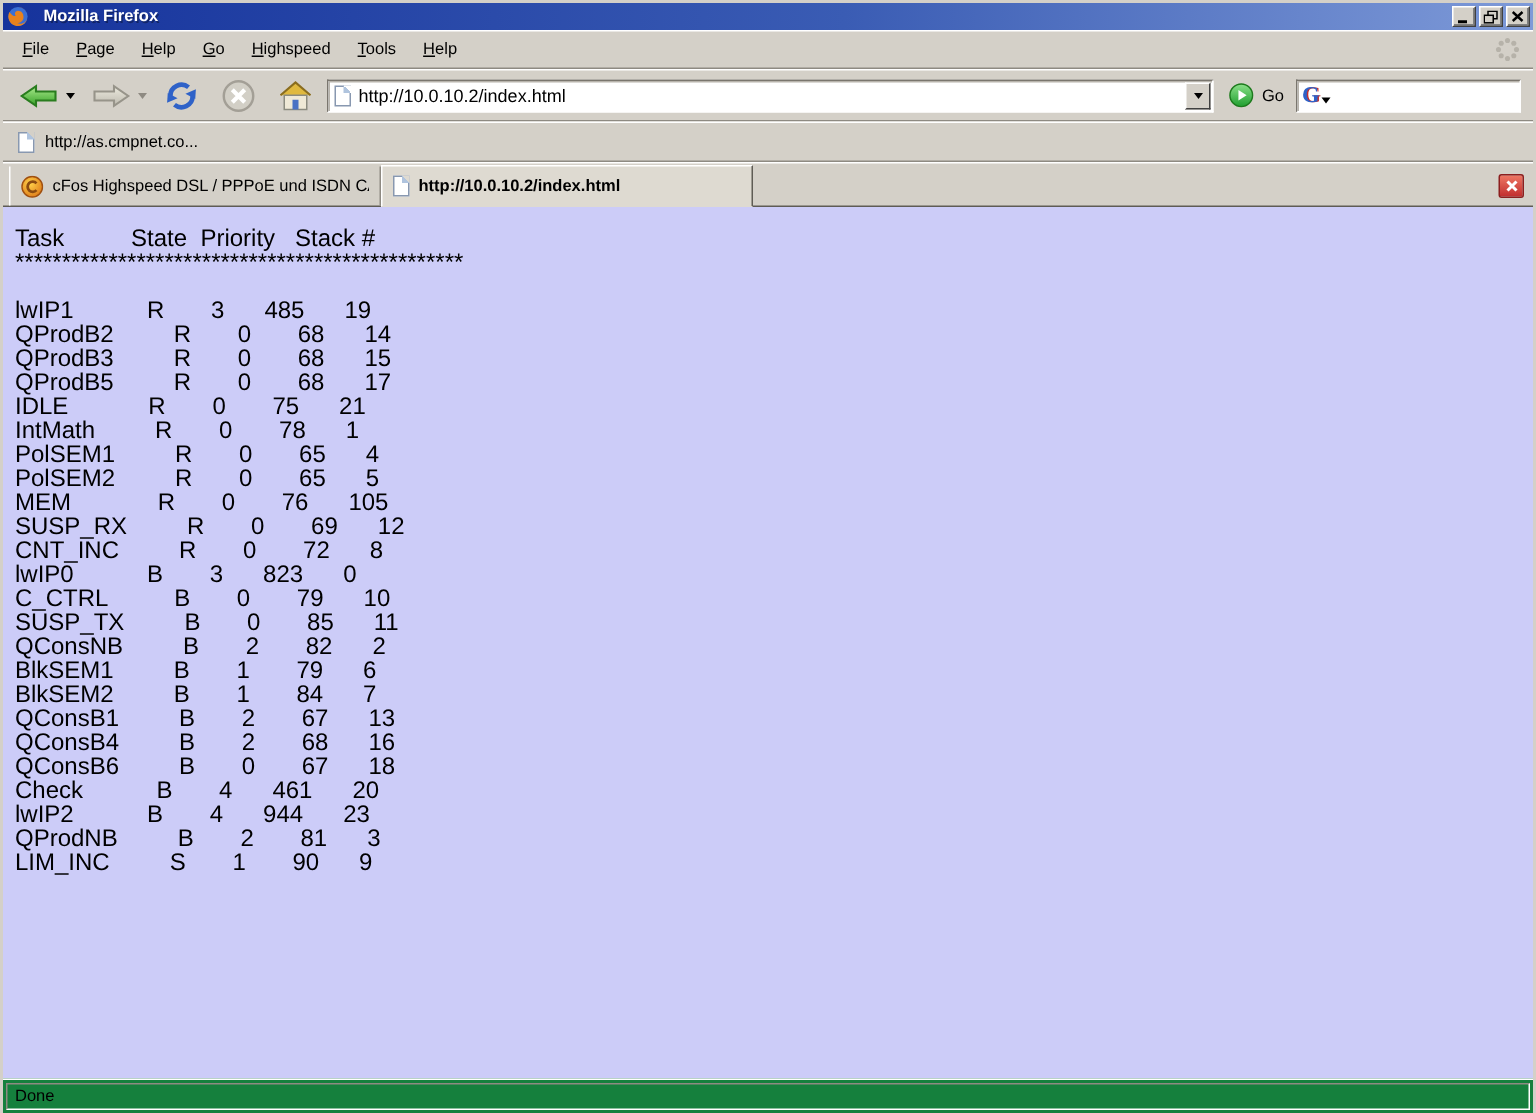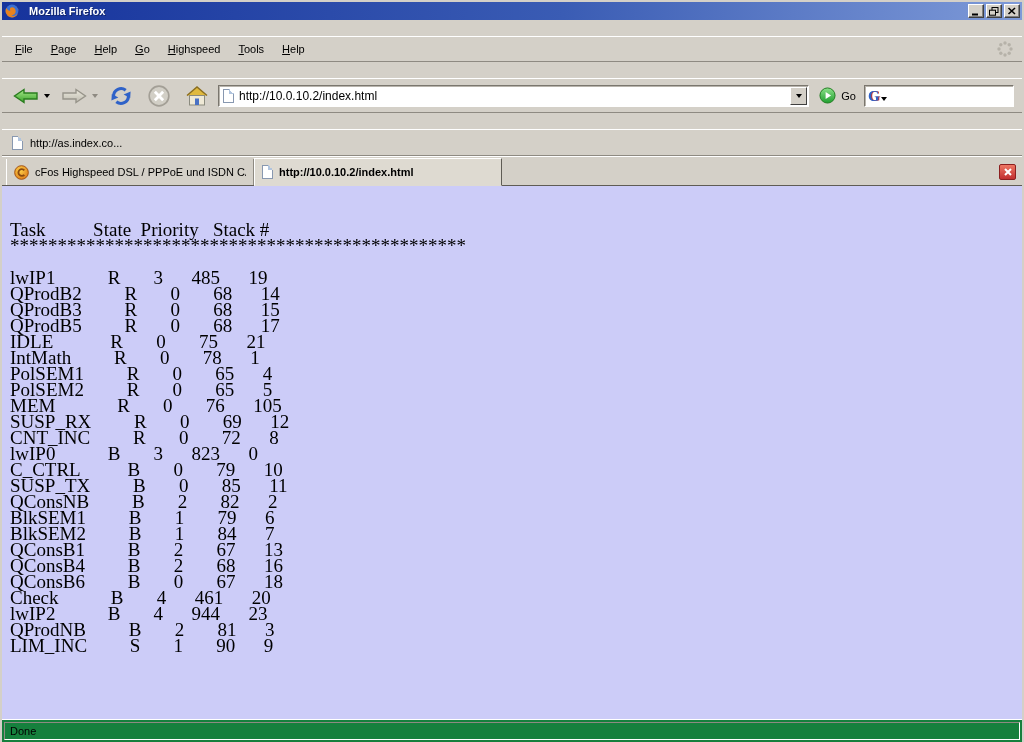--- a/index.html
+++ b/index.html
@@ -12,21 +12,21 @@
   .titlebar { height:18px; flex:0 0 18px; background:linear-gradient(90deg,#16339c 0%,#3a5cb4 55%,#7e9ad8 100%);
               display:flex; align-items:center; padding:0 2px 0 3px; }
   .titlebar .title { color:#fff; font-weight:bold; font-size:11px; margin-left:10px; flex:1;
                      text-shadow:1px 1px 0 rgba(0,0,0,.35); white-space:nowrap; overflow:hidden; }
   .winbtns { display:flex; gap:2px; }
   .winbtn { width:16px; height:14px; background:#d4d0c8; border:1px solid; border-color:#fff #404040 #404040 #fff;
             box-shadow:inset -1px -1px 0 #808080; display:flex; align-items:center; justify-content:center; cursor:default; }
   .winbtn svg { width:10px; height:9px; }
 
   
-  .bar { background:#d4d0c8; border-top:1px solid #ffffff; border-bottom:1px solid #8e8a82;margin-top:16px; }
+  .bar { background:#d4d0c8; border-top:1px solid #ffffff; border-bottom:1px solid #8e8a82; }
 
   
   .menubar { height:26px; flex:0 0 26px; display:flex; align-items:center; padding:0 4px; }
   .menu-item { display:inline-block; padding:4px 9px; cursor:default; }
   .menu-item::first-letter { text-decoration:underline; }
   .menubar .spacer { flex:1; }
   .throbber { width:22px; height:22px; display:flex; align-items:center; justify-content:center; margin-right:2px; }
 
   
   .navbar { height:35px; flex:0 0 35px; display:flex; align-items:center; padding:0 8px; }
@@ -63,22 +63,22 @@
   .tab.active { background:#dedad1; font-weight:bold; border:1px solid; border-color:#fff #5f5c55 #dedad1 #fff;
                 height:28px; margin-bottom:-1px; }
   .tabstrip .spacer { flex:1; }
   .tab-close { width:17px; height:16px; margin-bottom:5px; margin-right:2px;
                background:linear-gradient(#ee7663,#c12f2f); border:1px solid #8c1f1f; border-radius:2px;
                display:flex; align-items:center; justify-content:center; }
 
   
   .content { flex:1; background:#ccccf8; overflow:hidden; padding:9px 8px; color:#000; }
   .hits { font-family:"Liberation Serif",serif; font-size:17px; }
-  pre.tasktable { margin-top:27px; font-family:Liberation Serif, serif;
-                  font-size:19px; line-height:16px; color:#000; }
+  pre.tasktable { margin-top:5px; font-family:Liberation Sans, sans-serif;
+                  font-size:16px; line-height:16px; color:#000; }
 
   
   .statusbar { height:23px; flex:0 0 23px; background:#15803d; padding:2px 2px; border-top:1px solid #fff; }
   .status-panel { height:100%; border:1px solid; border-color:#8e8a82 #fff #fff #8e8a82;
                   display:flex; align-items:center; padding-left:5px; }
 
   svg { display:block; }
 </style>
 </head>
 <body>
@@ -212,21 +212,21 @@
     </span>
     <span class="searchbox">
       <span class="g-logo">G</span>
       <span class="dd" style="margin:6px 3px 0 1px;"></span>
       <input type="text" value="" style="">
     </span>
   </div>
 
   <div class="bar bookmarksbar">
     <span class="page-icon"></span>
-    <span>http://as.index.co...</span>
+    <span>http://as.cmpnet.co...</span>
   </div>
 
   <div class="tabstrip">
     <span class="tab">
       <span>
         <svg width="15" height="15" viewBox="0 0 16 16">
           <defs>
               <radialGradient id="gcfos" cx="0.4" cy="0.35" r="0.8">
                 <stop offset="0" stop-color="#ffd24a"></stop>
                 <stop offset="1" stop-color="#d96f12"></stop>

